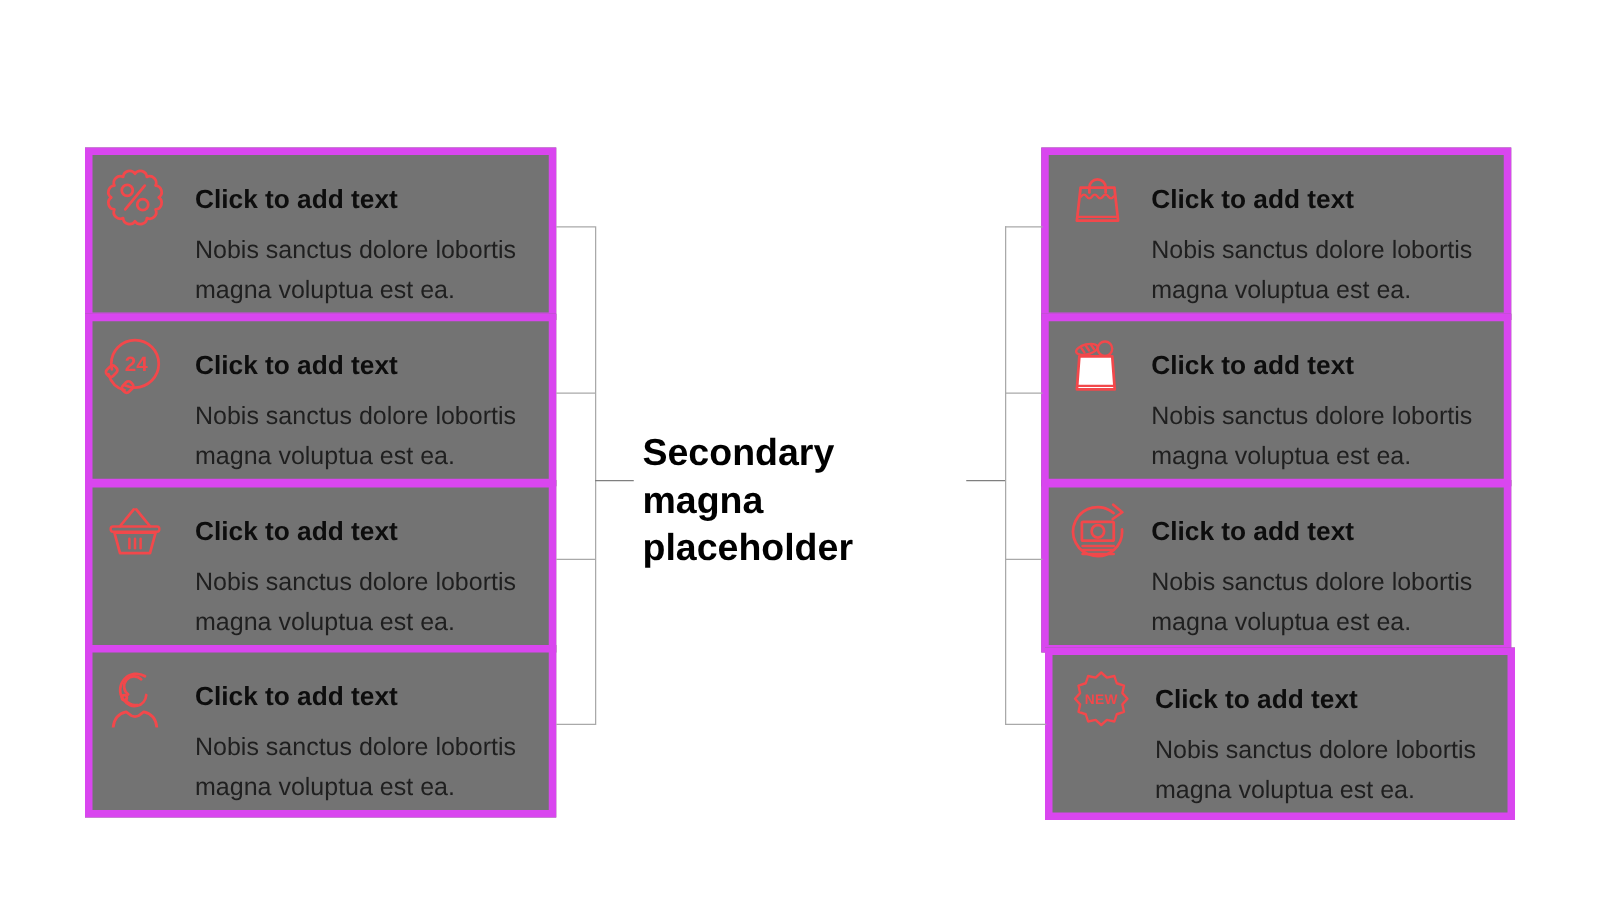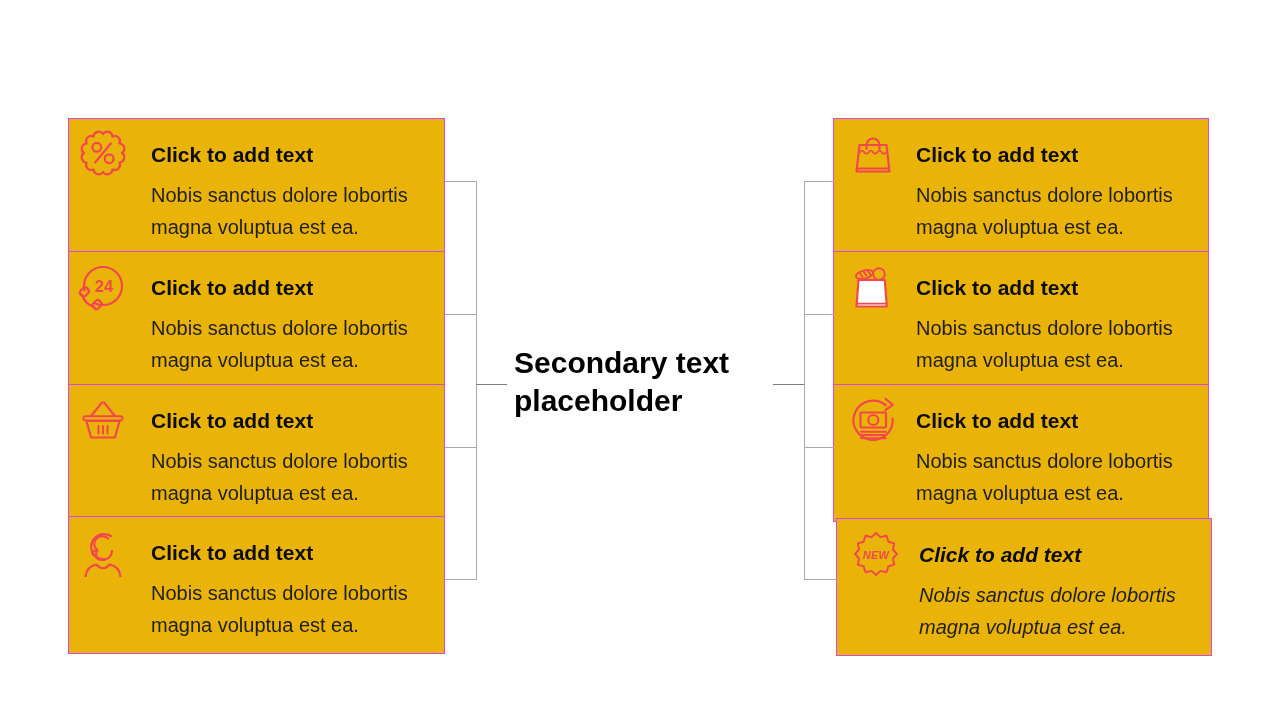--- a/index.html
+++ b/index.html
@@ -1,34 +1,34 @@
 <!DOCTYPE html>
 <html style="--accent: #F2484B;"><head>
 <meta charset="utf-8">
 <style>
   html,body{margin:0;padding:0}
   body{width:1280px;height:720px;background:#ffffff;position:relative;overflow:hidden;
        font-family:"Liberation Sans",sans-serif;}
-  .card{position:absolute;width:377px;height:138px;background:#eab308;border:1px solid #d946ef;
+  .card{position:absolute;width:377px;height:138px;background:#737373;border:6px solid #d946ef;
         box-sizing:border-box;}
   .card .icon{position:absolute;left:8px;top:8px;width:52px;height:52px;}
   .card.rcard{width:376px;}
   .card.rcard .icon{left:13px;top:9px;}
   .card h3{margin:22px 0 0 82px;font-size:21px;line-height:27px;font-weight:700;color:#0d0d0d;}
   .card p{margin:12px 0 0 82px;font-size:20px;line-height:31.5px;color:#1f1f1f;width:270px;}
   .ln{position:absolute;background:#a9a9a9;}
   .ln.dark{background:#7f7f7f;}
   .hline{height:1px;}
   .vline{width:1px;}
   #main-title{position:absolute;left:514px;top:344px;width:252px;font-size:30px;line-height:38px;
               font-weight:700;color:#000;}
   svg.ic{stroke:var(--accent,#F2484B);fill:none;stroke-width:2.2;stroke-linecap:round;stroke-linejoin:round;}
   .fillred{fill:var(--accent,#F2484B);stroke:none;font-weight:bold;font-family:"Liberation Sans",sans-serif;}
   .wfill{fill:#ffffff;}
-  .offset4{transform:translate(3px,2px);font-style:italic;}
+  .offset4{transform:translate(3px,2px);}
 </style>
 </head>
 <body>
 
 <div class="card" style="left:68px;top:118px;">
   <span class="icon">
     <svg class="ic" width="52" height="52" viewBox="0 0 52 52">
       <path d="M45 26 A5.2 5.2 0 0 1 42.45 35.5 A5.2 5.2 0 0 1 35.5 42.45 A5.2 5.2 0 0 1 26 45 A5.2 5.2 0 0 1 16.5 42.45 A5.2 5.2 0 0 1 9.55 35.5 A5.2 5.2 0 0 1 7 26 A5.2 5.2 0 0 1 9.55 16.5 A5.2 5.2 0 0 1 16.5 9.55 A5.2 5.2 0 0 1 26 7 A5.2 5.2 0 0 1 35.5 9.55 A5.2 5.2 0 0 1 42.45 16.5 A5.2 5.2 0 0 1 45 26 Z"></path>
       <line x1="33.8" y1="16.5" x2="18.2" y2="35.5"></line>
       <circle cx="19.8" cy="20.3" r="4.4"></circle>
@@ -155,21 +155,21 @@
       <polygon stroke-width="1.9" points="47,26 42.9,30.5 44.2,36.5 38.4,38.4 36.5,44.2 30.5,42.9 26,47 21.5,42.9 15.5,44.2 13.6,38.4 7.8,36.5 9.1,30.5 5,26 9.1,21.5 7.8,15.5 13.6,13.6 15.5,7.8 21.5,9.1 26,5 30.5,9.1 36.5,7.8 38.4,13.6 44.2,15.5 42.9,21.5"></polygon>
       <text class="fillred" x="26" y="30.5" font-size="11" letter-spacing="0.3" text-anchor="middle">NEW</text>
     </svg>
   </span>
   <div class="card-text">
     <h3>Click to add text</h3>
     <p>Nobis sanctus dolore lobortis magna voluptua est ea.</p>
   </div>
 </div>
 
-<div id="main-title">Secondary text placeholder</div>
+<div id="main-title">Secondary magna placeholder</div>
 
 <div class="ln hline" style="left:445px;top:181px;width:31px;"></div>
 <div class="ln hline" style="left:445px;top:314px;width:31px;"></div>
 <div class="ln hline" style="left:445px;top:447px;width:31px;"></div>
 <div class="ln hline" style="left:445px;top:579px;width:31px;"></div>
 <div class="ln vline" style="left:476px;top:181px;height:399px;"></div>
 <div class="ln hline dark" style="left:476px;top:384px;width:31px;"></div>
 
 <div class="ln hline" style="left:804px;top:181px;width:30px;"></div>
 <div class="ln hline" style="left:804px;top:314px;width:30px;"></div>

